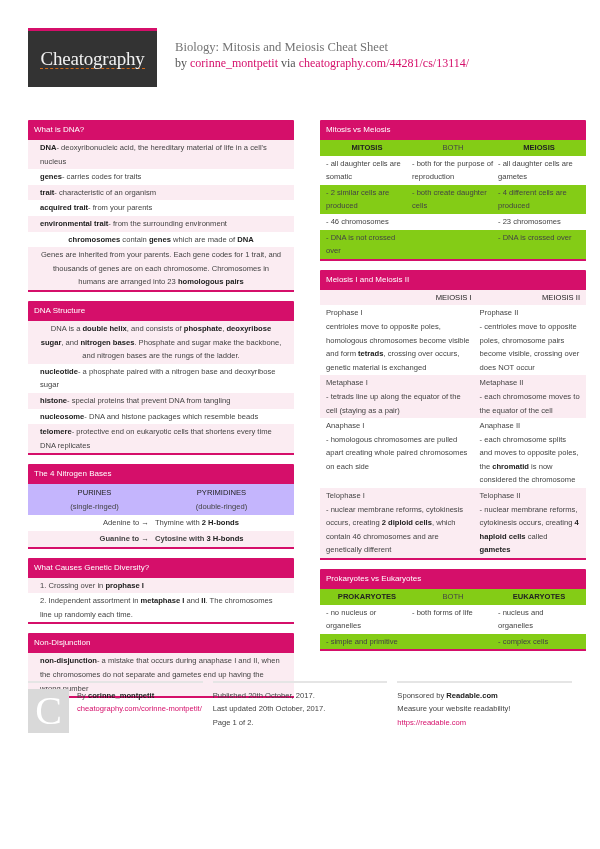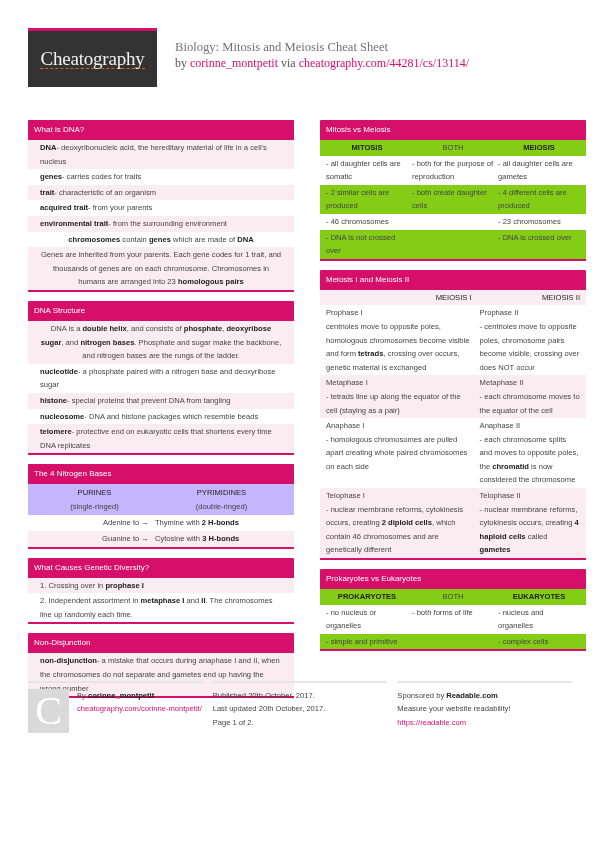--- a/index.html
+++ b/index.html
@@ -28,21 +28,21 @@
   .grid3.shade { background: #84cc16; }
   .grid3 .hd { text-align: center; }
   .grid3 .hd.b { color: #222; font-weight: bold; }
   .grid2 { display: grid; grid-template-columns: 1.45fr 1fr; padding: 1px 6px; column-gap: 8px; line-height: 13.6px; }
   .grid2.shade { background: #fbecf2; }
   .grid2 .hd { color: #222; text-align: right; }
 
   .bases-head { display: grid; grid-template-columns: 1fr 1.1fr; text-align: center; background: #c4b5fd; padding: 2px 6px; line-height: 13.6px; }
   .bases-head .t { color: #222; }
   .bases-row { display: grid; grid-template-columns: 1fr 1.1fr; padding: 1px 6px; line-height: 13.6px; }
-  .bases-row.shade { background: #fbecf2; }
+  .bases-row.shade { background: #fbecf2; font-weight: bold; }
   .bases-row .l { text-align: right; padding-right: 6px; }
 
   .footer { position: absolute; top: 681px; left: 28px; width: 544px; display: flex; gap: 10px; }
   .fcol { flex: 1; border-top: 2px solid #e5e5e5; padding-top: 6px; font-size: 7.6px; line-height: 13.4px; color: #444; display: flex; gap: 8px; }
   .avatar { width: 41px; height: 44px; background: #d9d9d9; color: #fff; font-family: "Liberation Serif", serif; font-size: 40px; line-height: 44px; text-align: center; flex: 0 0 41px; }
   .fcol .pink { color: #d50f6a; }
   .fcol b { color: #222; }
 </style>
 </head>
 <body>

